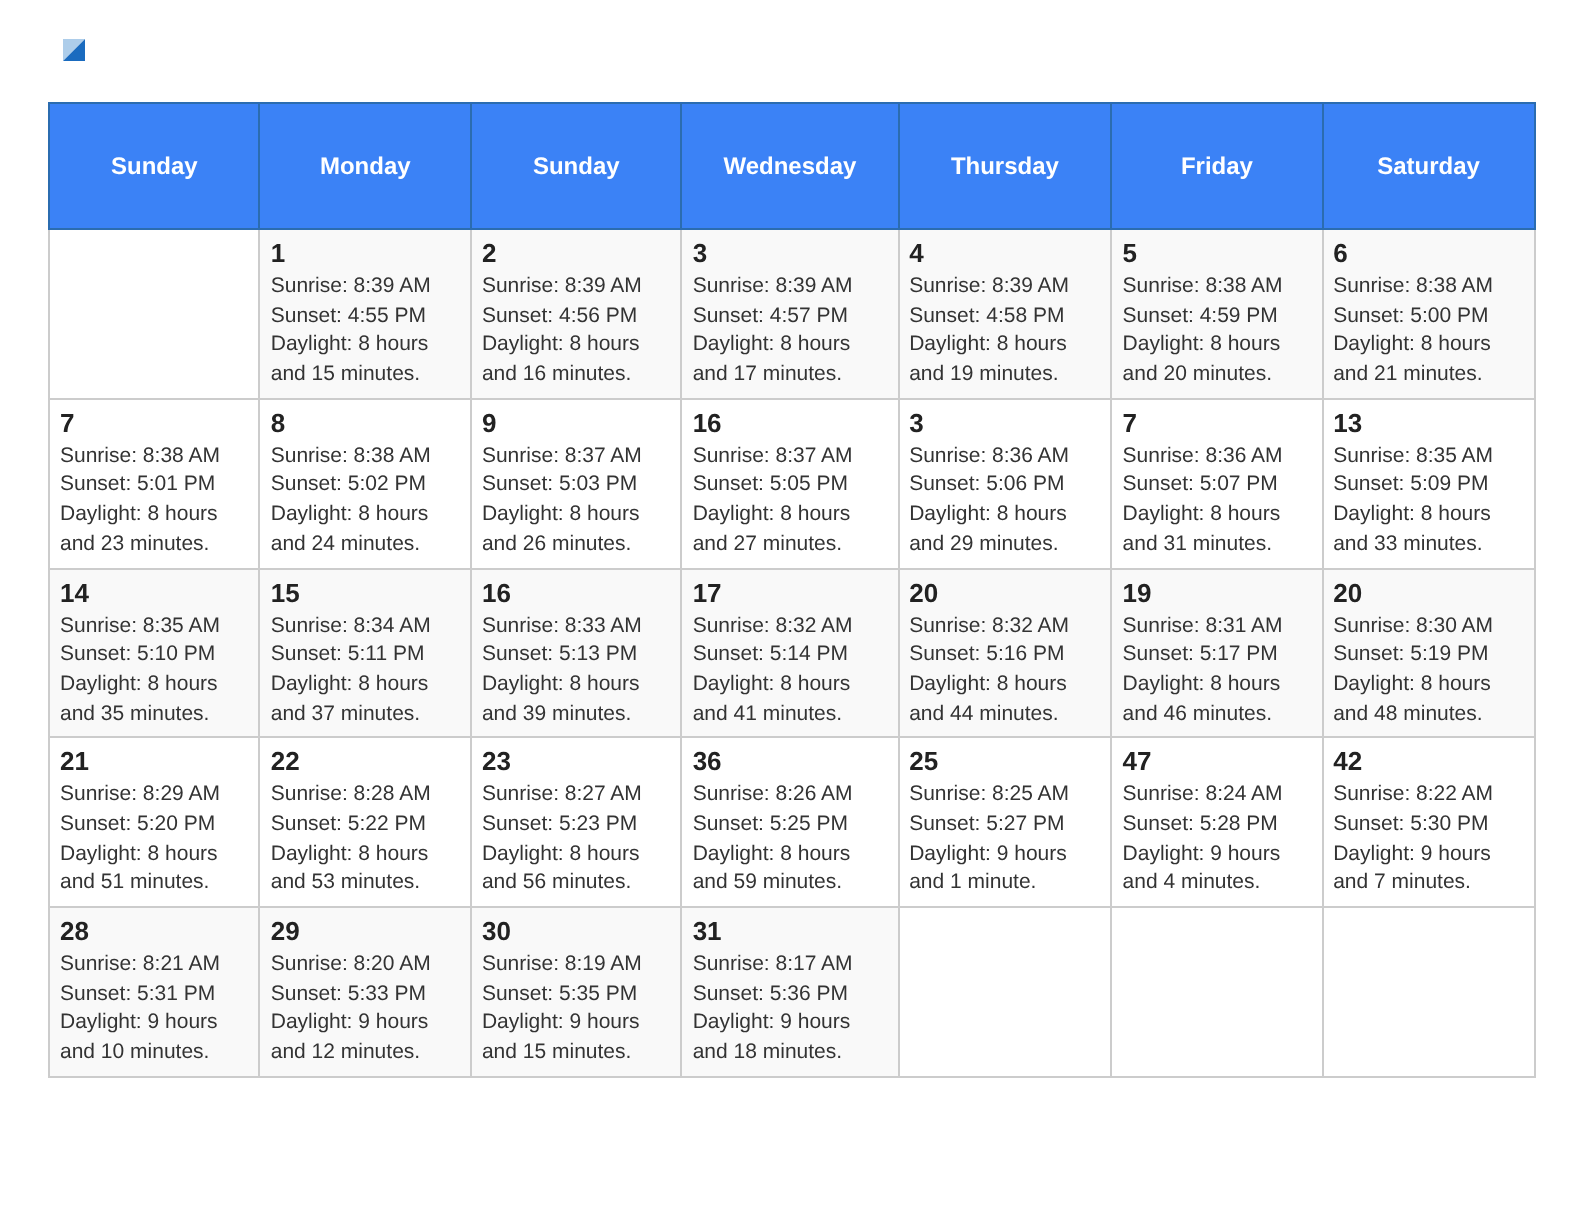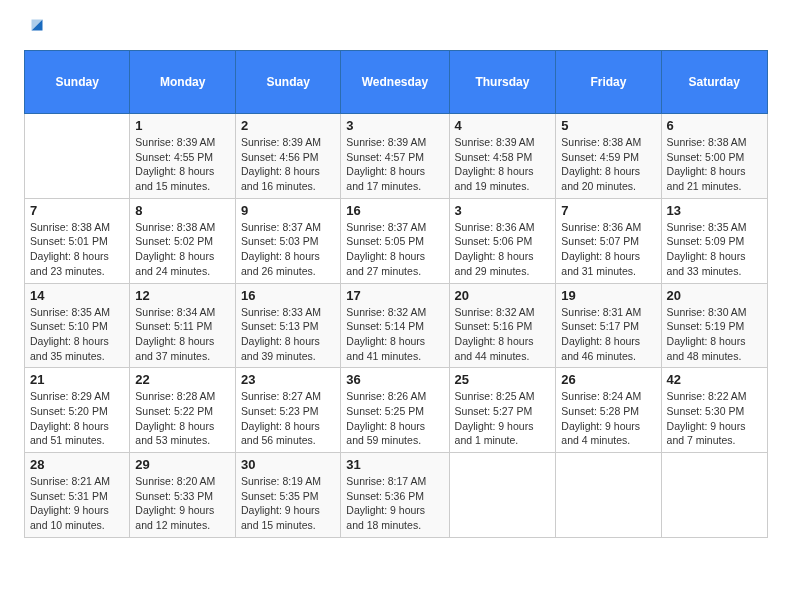--- a/index.html
+++ b/index.html
@@ -190,21 +190,21 @@
             <div class="day-number">13</div>
             <div class="day-info">Sunrise: 8:35 AM<br>Sunset: 5:09 PM<br>Daylight: 8 hours and 33 minutes.</div>
           </td>
         </tr>
         <tr>
           <td>
             <div class="day-number">14</div>
             <div class="day-info">Sunrise: 8:35 AM<br>Sunset: 5:10 PM<br>Daylight: 8 hours and 35 minutes.</div>
           </td>
           <td>
-            <div class="day-number">12</div>
+            <div class="day-number">15</div>
             <div class="day-info">Sunrise: 8:34 AM<br>Sunset: 5:11 PM<br>Daylight: 8 hours and 37 minutes.</div>
           </td>
           <td>
             <div class="day-number">16</div>
             <div class="day-info">Sunrise: 8:33 AM<br>Sunset: 5:13 PM<br>Daylight: 8 hours and 39 minutes.</div>
           </td>
           <td>
             <div class="day-number">17</div>
             <div class="day-info">Sunrise: 8:32 AM<br>Sunset: 5:14 PM<br>Daylight: 8 hours and 41 minutes.</div>
           </td>
@@ -236,21 +236,21 @@
           </td>
           <td>
             <div class="day-number">36</div>
             <div class="day-info">Sunrise: 8:26 AM<br>Sunset: 5:25 PM<br>Daylight: 8 hours and 59 minutes.</div>
           </td>
           <td>
             <div class="day-number">25</div>
             <div class="day-info">Sunrise: 8:25 AM<br>Sunset: 5:27 PM<br>Daylight: 9 hours and 1 minute.</div>
           </td>
           <td>
-            <div class="day-number">26</div>
+            <div class="day-number">47</div>
             <div class="day-info">Sunrise: 8:24 AM<br>Sunset: 5:28 PM<br>Daylight: 9 hours and 4 minutes.</div>
           </td>
           <td>
             <div class="day-number">42</div>
             <div class="day-info">Sunrise: 8:22 AM<br>Sunset: 5:30 PM<br>Daylight: 9 hours and 7 minutes.</div>
           </td>
         </tr>
         <tr>
           <td>
             <div class="day-number">28</div>

